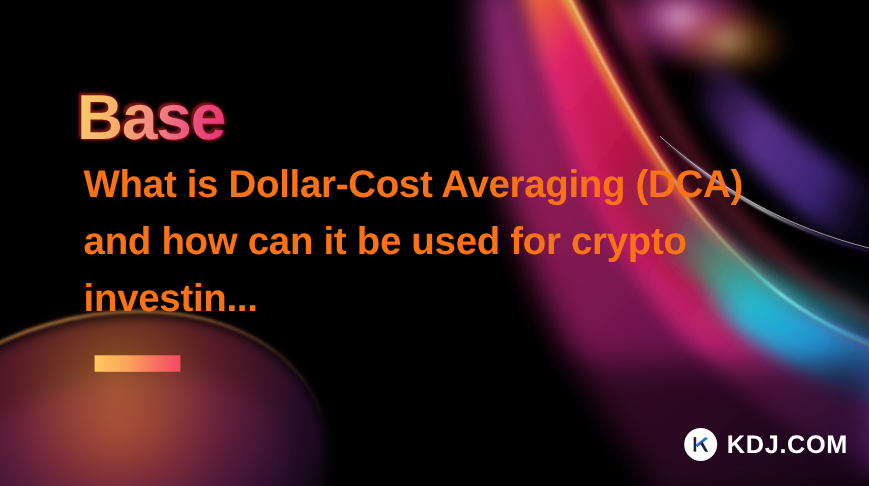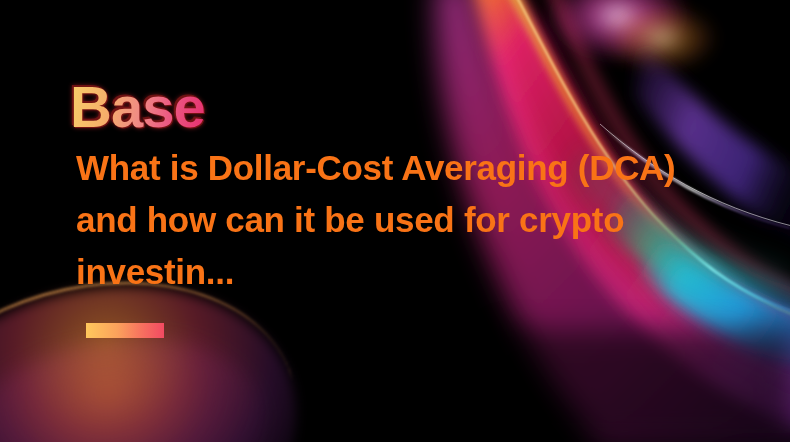--- a/index.html
+++ b/index.html
@@ -261,15 +261,28 @@
   </div>
 
   <div class="content">
 
     <div class="brand">Base</div>
 
     <div class="headline">What is Dollar-Cost Averaging (DCA) and how can it be used for crypto investin...</div>
 
     <div class="accent-bar"></div>
 
+    <div class="logo">
+      <span class="logo-mark">
+        <svg width="22" height="22" viewBox="0 0 22 22">
+
+          <rect x="4.6" y="4.4" width="2.3" height="13.2" fill="#1d2430"></rect>
+
+          <path d="M 15.4 4.2 L 17.6 5.6 L 8.0 13.6 L 6.2 11.6 Z" fill="#2f6fd0"></path>
+
+          <path d="M 10.4 10.2 L 12.6 8.6 L 17.8 17.6 L 15.0 17.6 Z" fill="#1d2430"></path>
+        </svg>
+      </span>
+      <span class="logo-text">KDJ.COM</span>
+    </div>
 
   </div>
 </div>
 
 </body></html>

